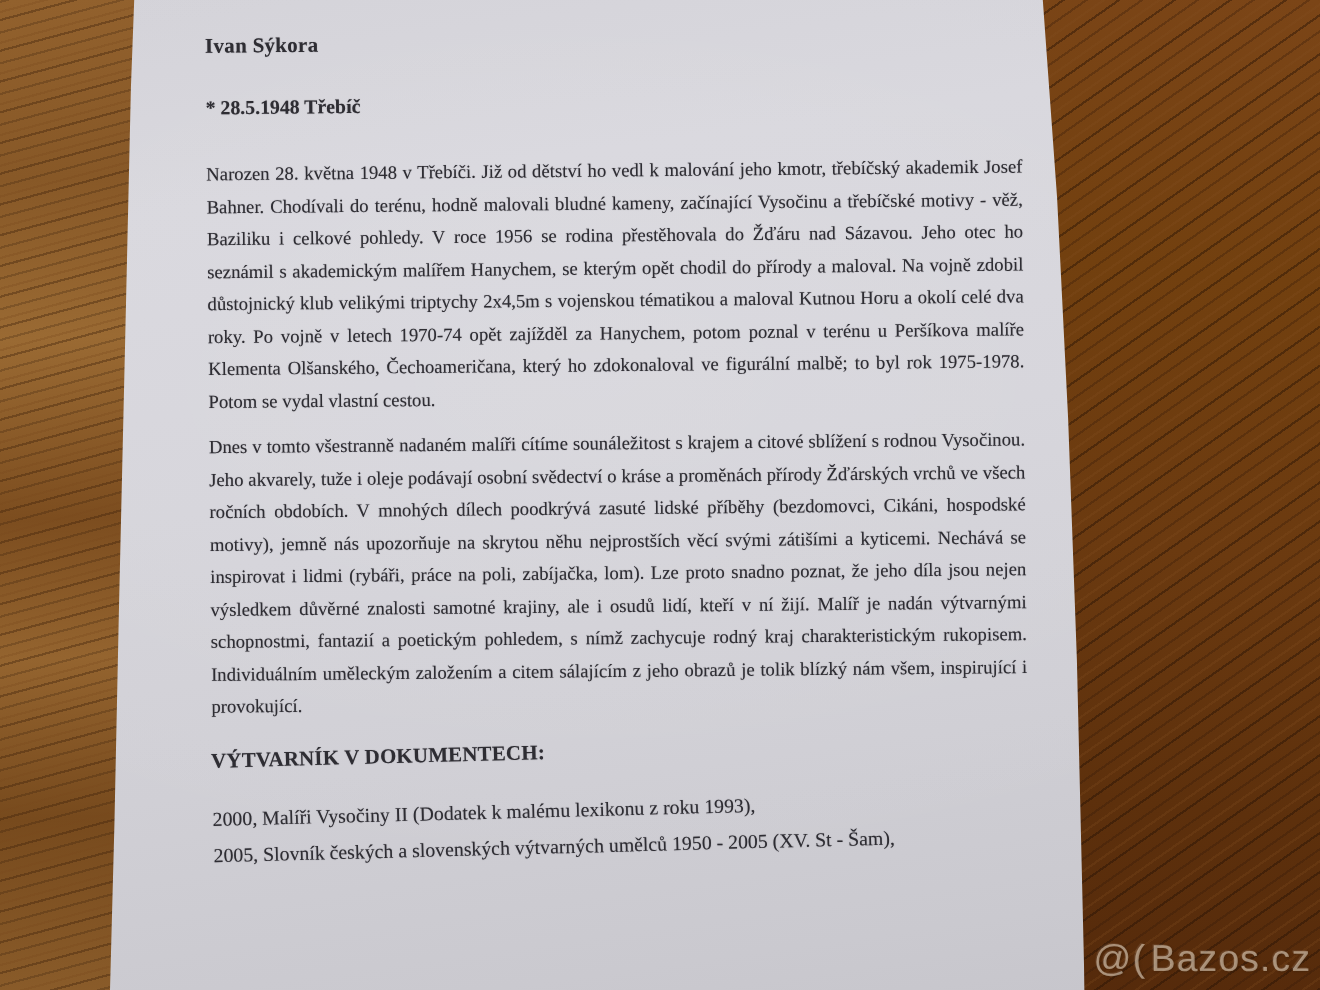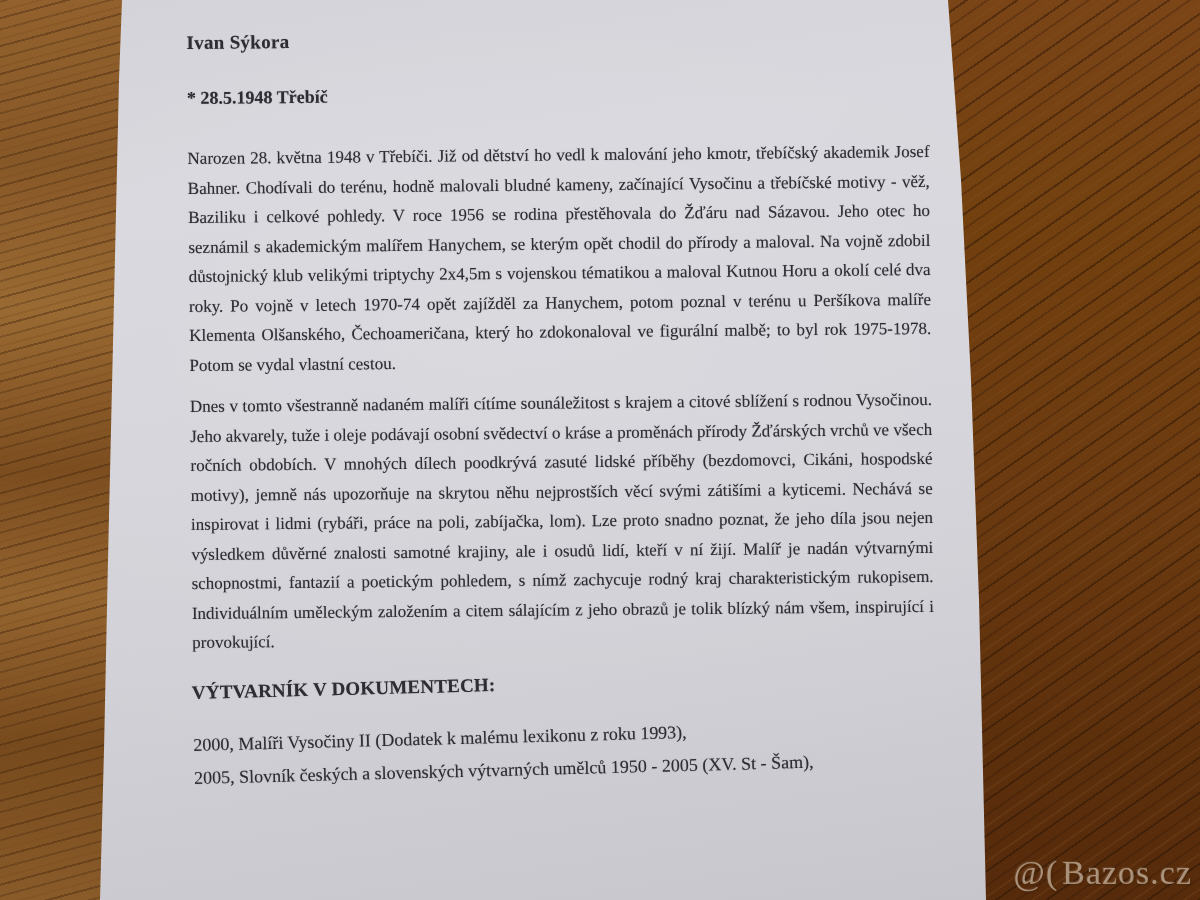--- a/index.html
+++ b/index.html
@@ -54,21 +54,21 @@
   p.para{margin:0;font-size:17px;line-height:29.5px;text-align:justify;}
   p.para.first{margin-top:33px;}
   p.para + p.para{margin-top:12px;}
   .lower{margin-top:21px;transform:rotate(-0.95deg);transform-origin:0 50%;}
   .heading{font-size:19px;font-weight:bold;line-height:27px;letter-spacing:.2px;}
   .entries{margin-top:23px;}
   .entry{font-size:18px;line-height:32.5px;}
   
   .watermark{
     position:absolute;right:8px;bottom:8px;
-    font-family:Liberation Serif, serif;
+    font-family:Liberation Sans, sans-serif;
     font-size:34px;font-weight:500;
     color:var(--watermark,rgba(236,222,202,.55));
     text-shadow:1px 1px 2px rgba(50,25,5,.35), -1px -1px 1px rgba(255,255,255,.12);
     letter-spacing:1px;white-space:nowrap;
   }
   .wm-icon{margin-right:4px;}
 </style>
 </head>
 <body>
 

